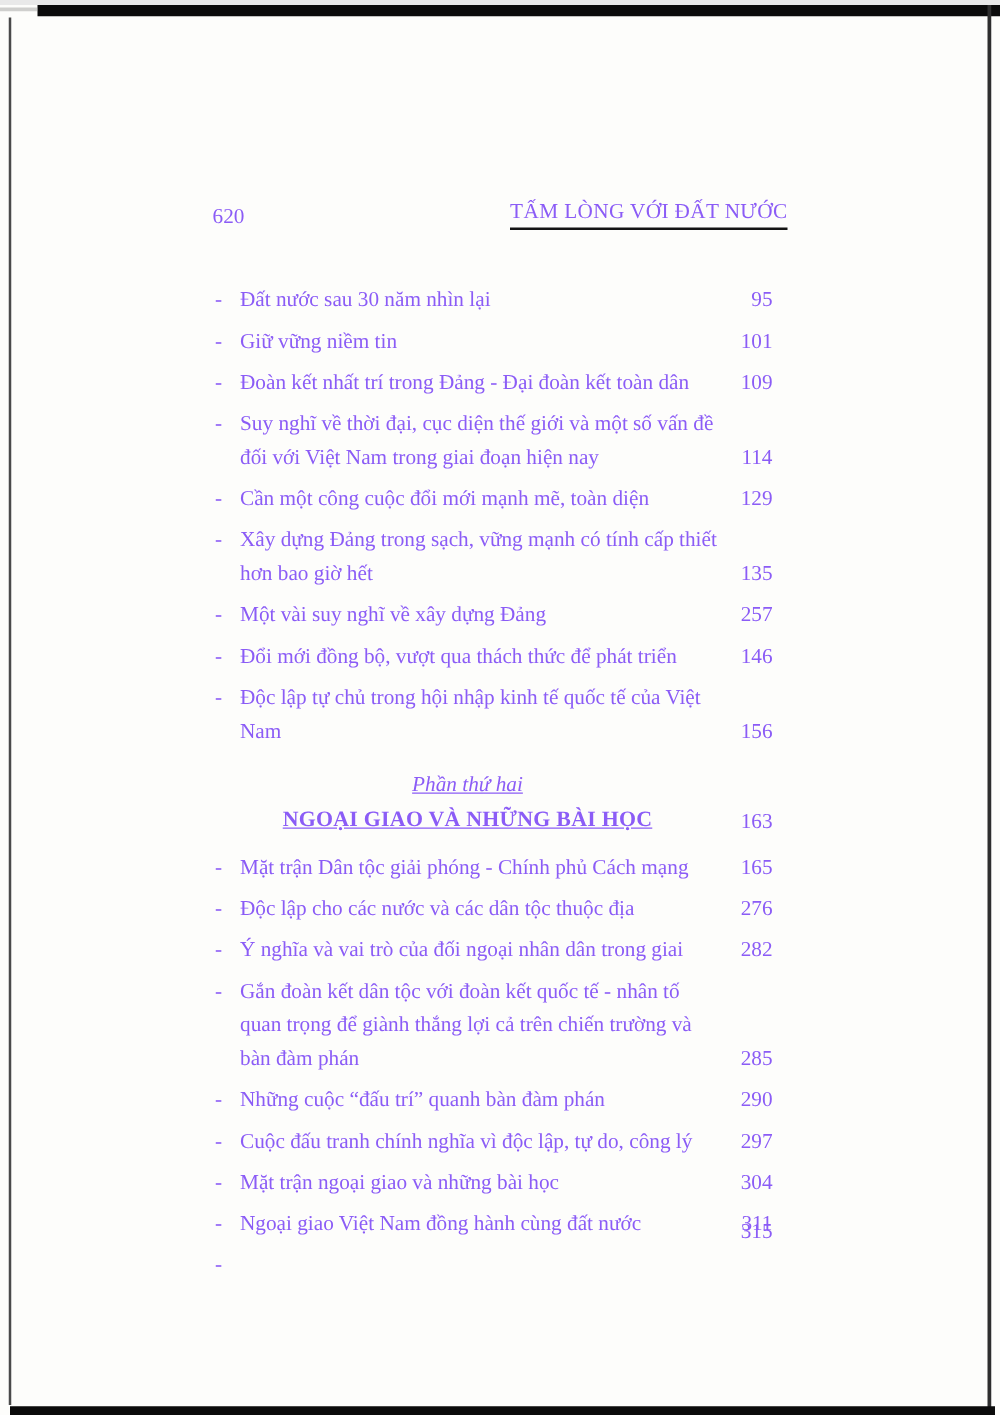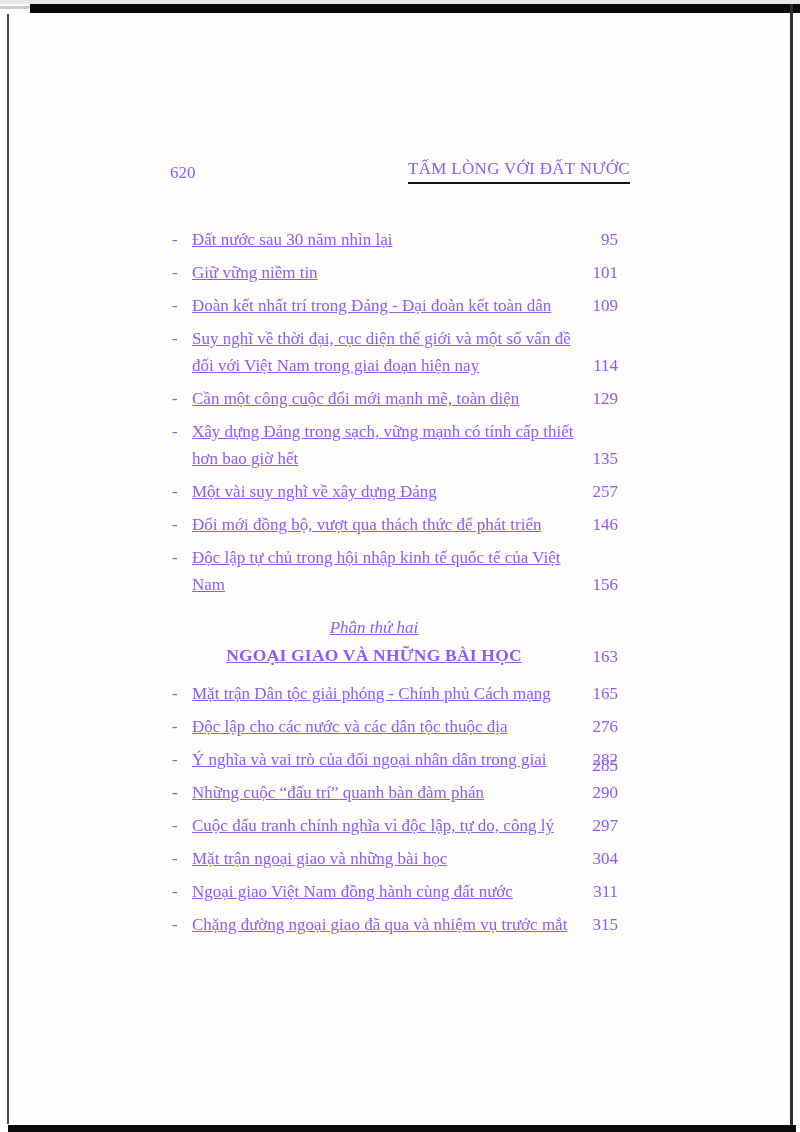--- a/index.html
+++ b/index.html
@@ -40,21 +40,21 @@
   .toc { font-size: 17px; }
 
   .entry {
     position: relative;
     padding-left: 22px;
     padding-right: 52px;
     margin-bottom: 6px;
     line-height: 27px;
   }
   .dash { position: absolute; left: 2px; top: 0; }
-  .entry-line { line-height: 27px; text-decoration: underline; }
+  .entry-line { line-height: 27px; }
   .page-num { position: absolute; right: 12px; bottom: 0; line-height: 27px; font-weight: normal; }
 
   .section-heading { position: relative; margin: 16px 0 10px; text-decoration: underline; }
   .part-label {
     text-align: center;
     font-style: italic;
     font-size: 17px;
     line-height: 27px;
     padding-right: 52px;
   }
@@ -167,20 +167,25 @@
         </div>
         <div class="entry">
           <span class="dash">-</span>
           <div class="entry-lines">
             <div class="entry-line">Ý nghĩa và vai trò của đối ngoại nhân dân trong giai</div>
           </div>
           <span class="page-num">282</span>
         </div>
         <div class="entry">
           <span class="dash">-</span>
+          <div class="entry-lines">
+            <div class="entry-line">Gắn đoàn kết dân tộc với đoàn kết quốc tế - nhân tố</div>
+            <div class="entry-line">quan trọng để giành thắng lợi cả trên chiến trường và</div>
+            <div class="entry-line">bàn đàm phán</div>
+          </div>
           <span class="page-num">285</span>
         </div>
         <div class="entry">
           <span class="dash">-</span>
           <div class="entry-lines">
             <div class="entry-line">Những cuộc “đấu trí” quanh bàn đàm phán</div>
           </div>
           <span class="page-num">290</span>
         </div>
         <div class="entry">
@@ -199,20 +204,17 @@
         </div>
         <div class="entry">
           <span class="dash">-</span>
           <div class="entry-lines">
             <div class="entry-line">Ngoại giao Việt Nam đồng hành cùng đất nước</div>
           </div>
           <span class="page-num">311</span>
         </div>
         <div class="entry">
           <span class="dash">-</span>
-          <div class="entry-lines">
-            <div class="entry-line">Chặng đường ngoại giao đã qua và nhiệm vụ trước mắt</div>
-          </div>
           <span class="page-num">315</span>
         </div>
       </div>
   </div>
 </div>
 
 </body></html>

